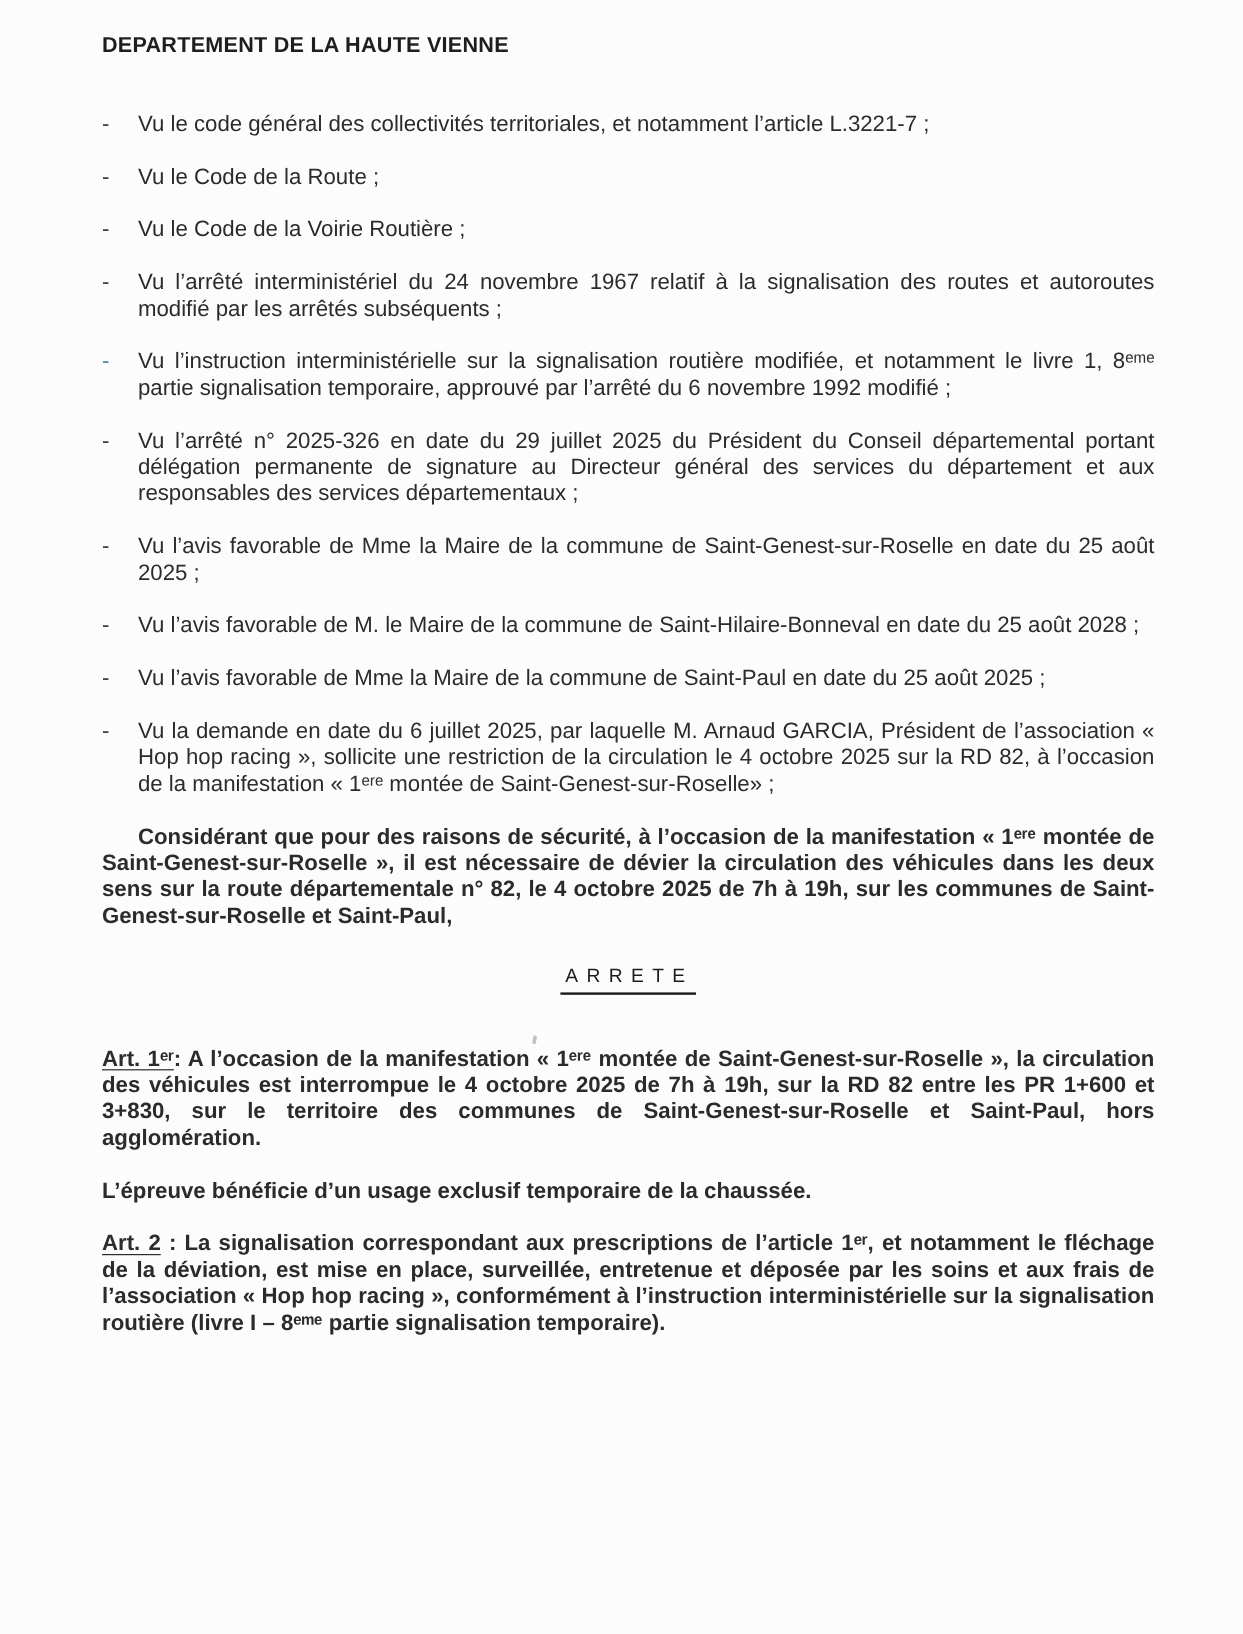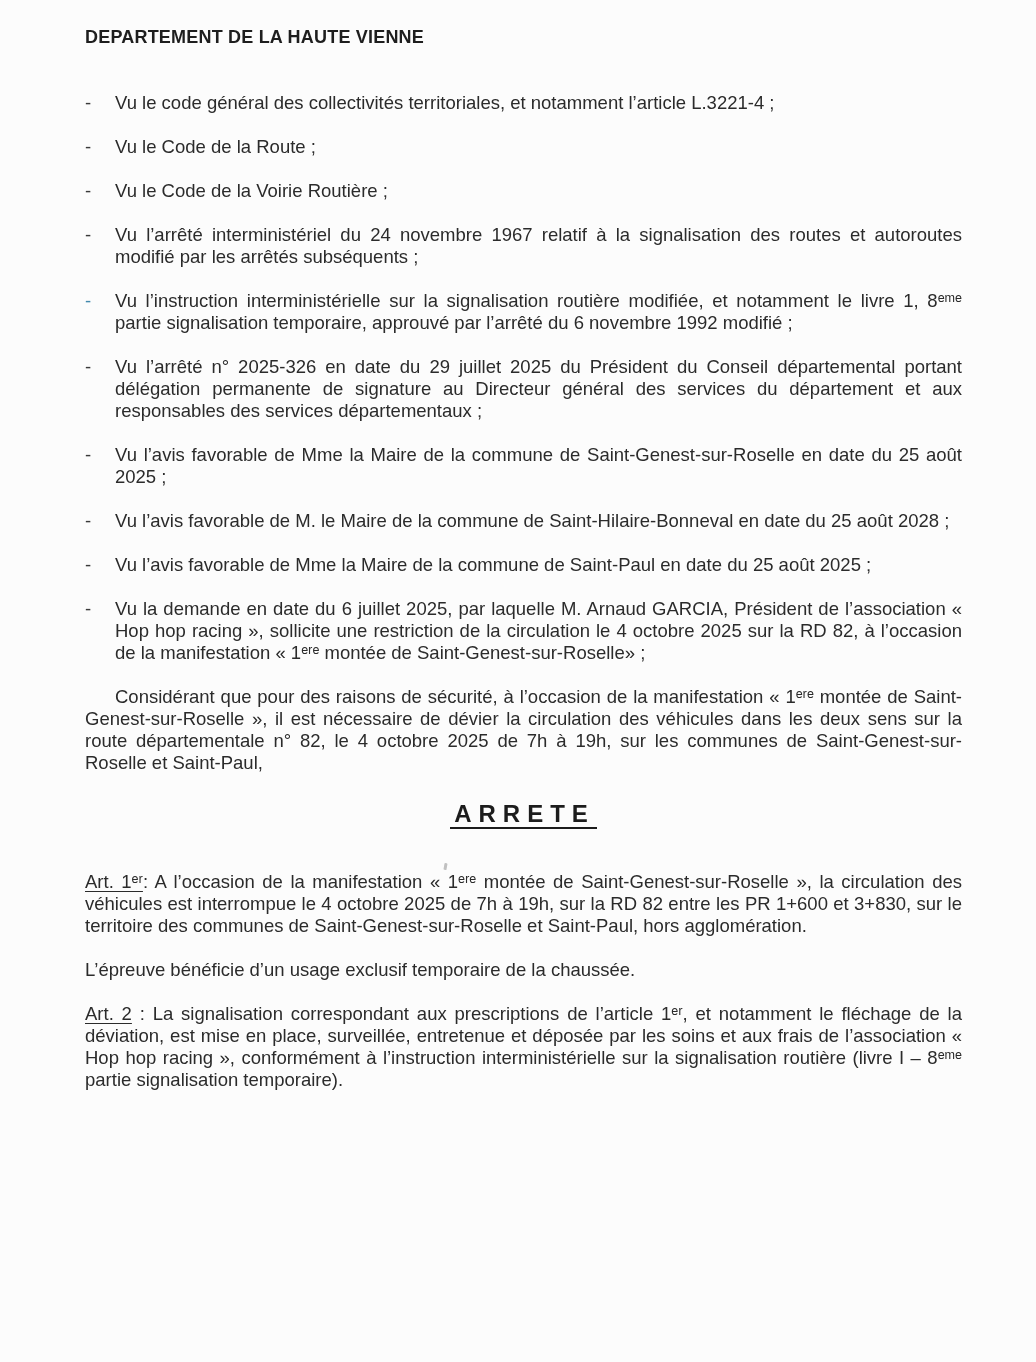--- a/index.html
+++ b/index.html
@@ -44,31 +44,32 @@
   }
   .visa-text {
     flex: 1 1 auto;
     text-align: justify;
   }
   p.body-par {
     margin: 0 0 22px 0;
     font-size: 18.5px;
     line-height: 22px;
     text-align: justify;
+    font-weight: bold;
   }
   p.considerant { text-indent: 30px; }
   .arrete-wrap {
     text-align: center;
     margin: 28px 0 42px 0;
     line-height: 24px;
   }
   .arrete-title {
     display: inline-block;
-    font-size: 24px;
-    font-weight: bold;
+    font-size: 16px;
+    font-weight: normal;
     color: #1c1c1c;
     letter-spacing: 7px;
     border-bottom: 2px solid #1c1c1c;
     padding: 0 2px 1px 4px;
   }
   .art-label { text-decoration: underline; text-underline-offset: 3px; }
   .artifact {
     position: absolute;
     left: 444px;
     top: 863px;
@@ -83,21 +84,21 @@
 </head>
 <body>
 
 <div class="page">
 
   <p class="hdr">DEPARTEMENT DE LA HAUTE VIENNE</p>
 
   <ul class="visas">
     <li>
       <span class="dash">-</span>
-      <span class="visa-text">Vu le code général des collectivités territoriales, et notamment l’article L.3221-4 ;</span>
+      <span class="visa-text">Vu le code général des collectivités territoriales, et notamment l’article L.3221-7 ;</span>
     </li>
     <li>
       <span class="dash">-</span>
       <span class="visa-text">Vu le Code de la Route ;</span>
     </li>
     <li>
       <span class="dash">-</span>
       <span class="visa-text">Vu le Code de la Voirie Routière ;</span>
     </li>
     <li>

